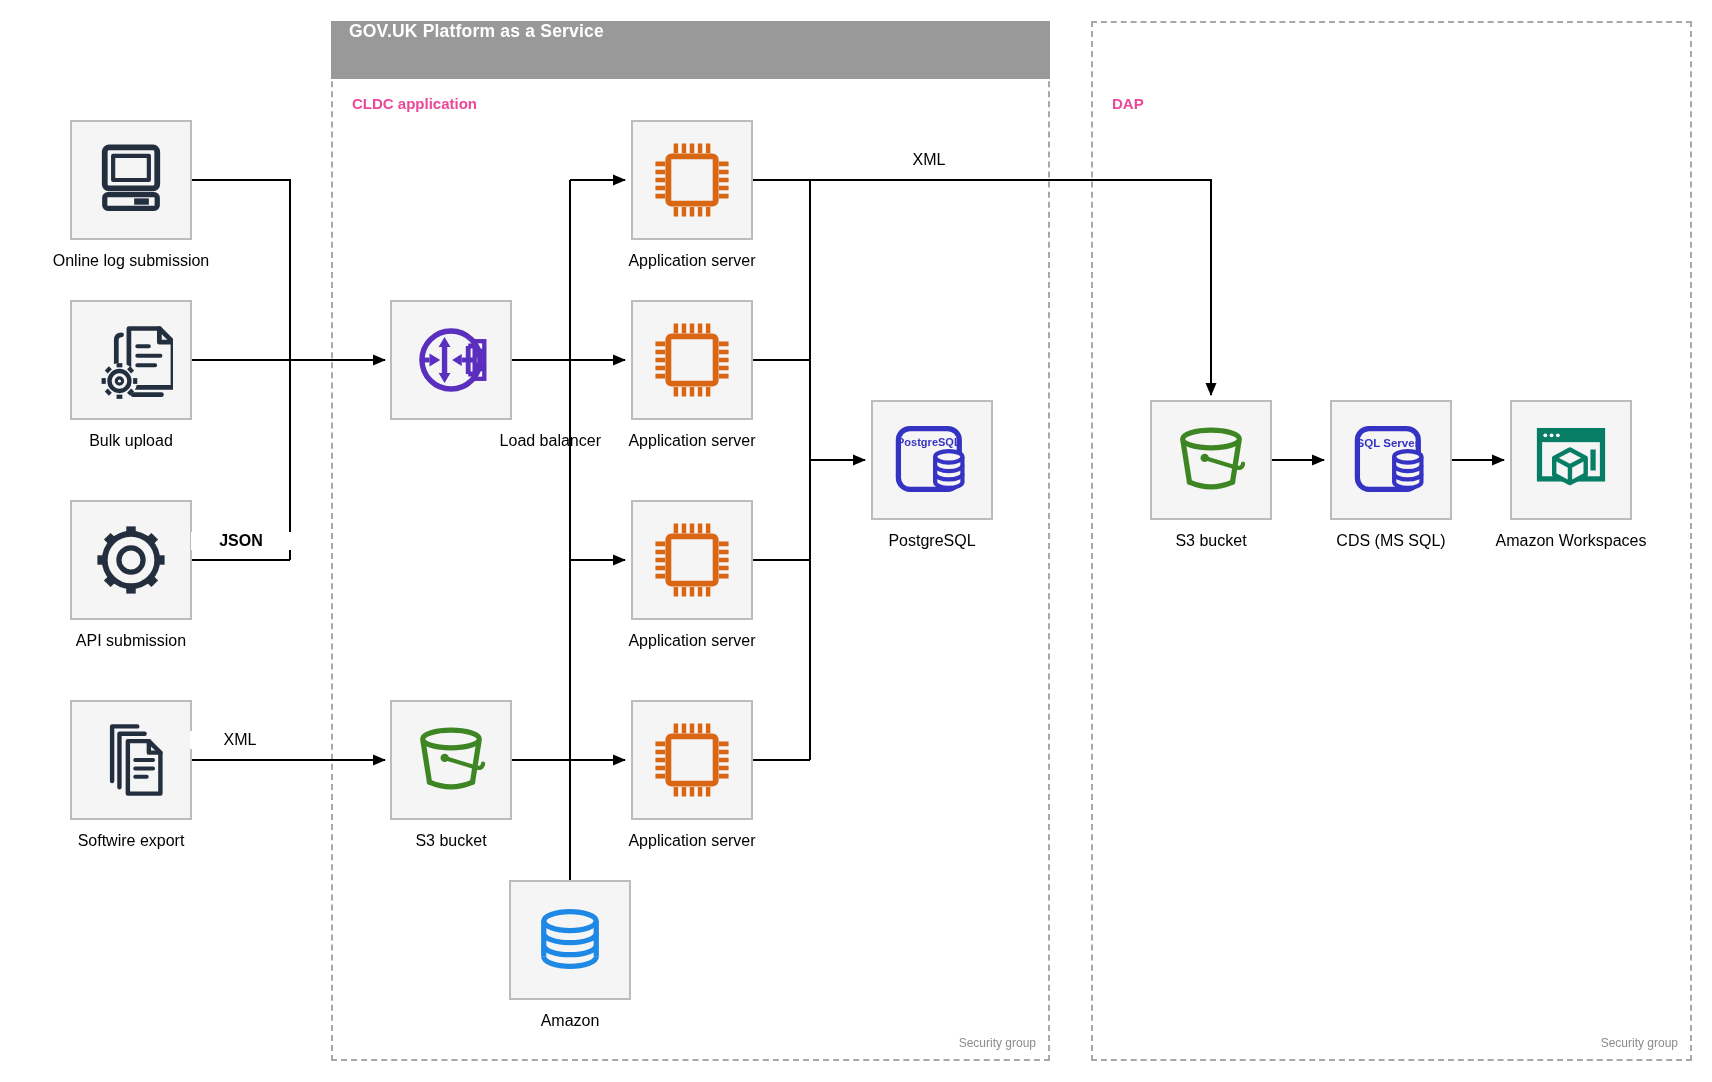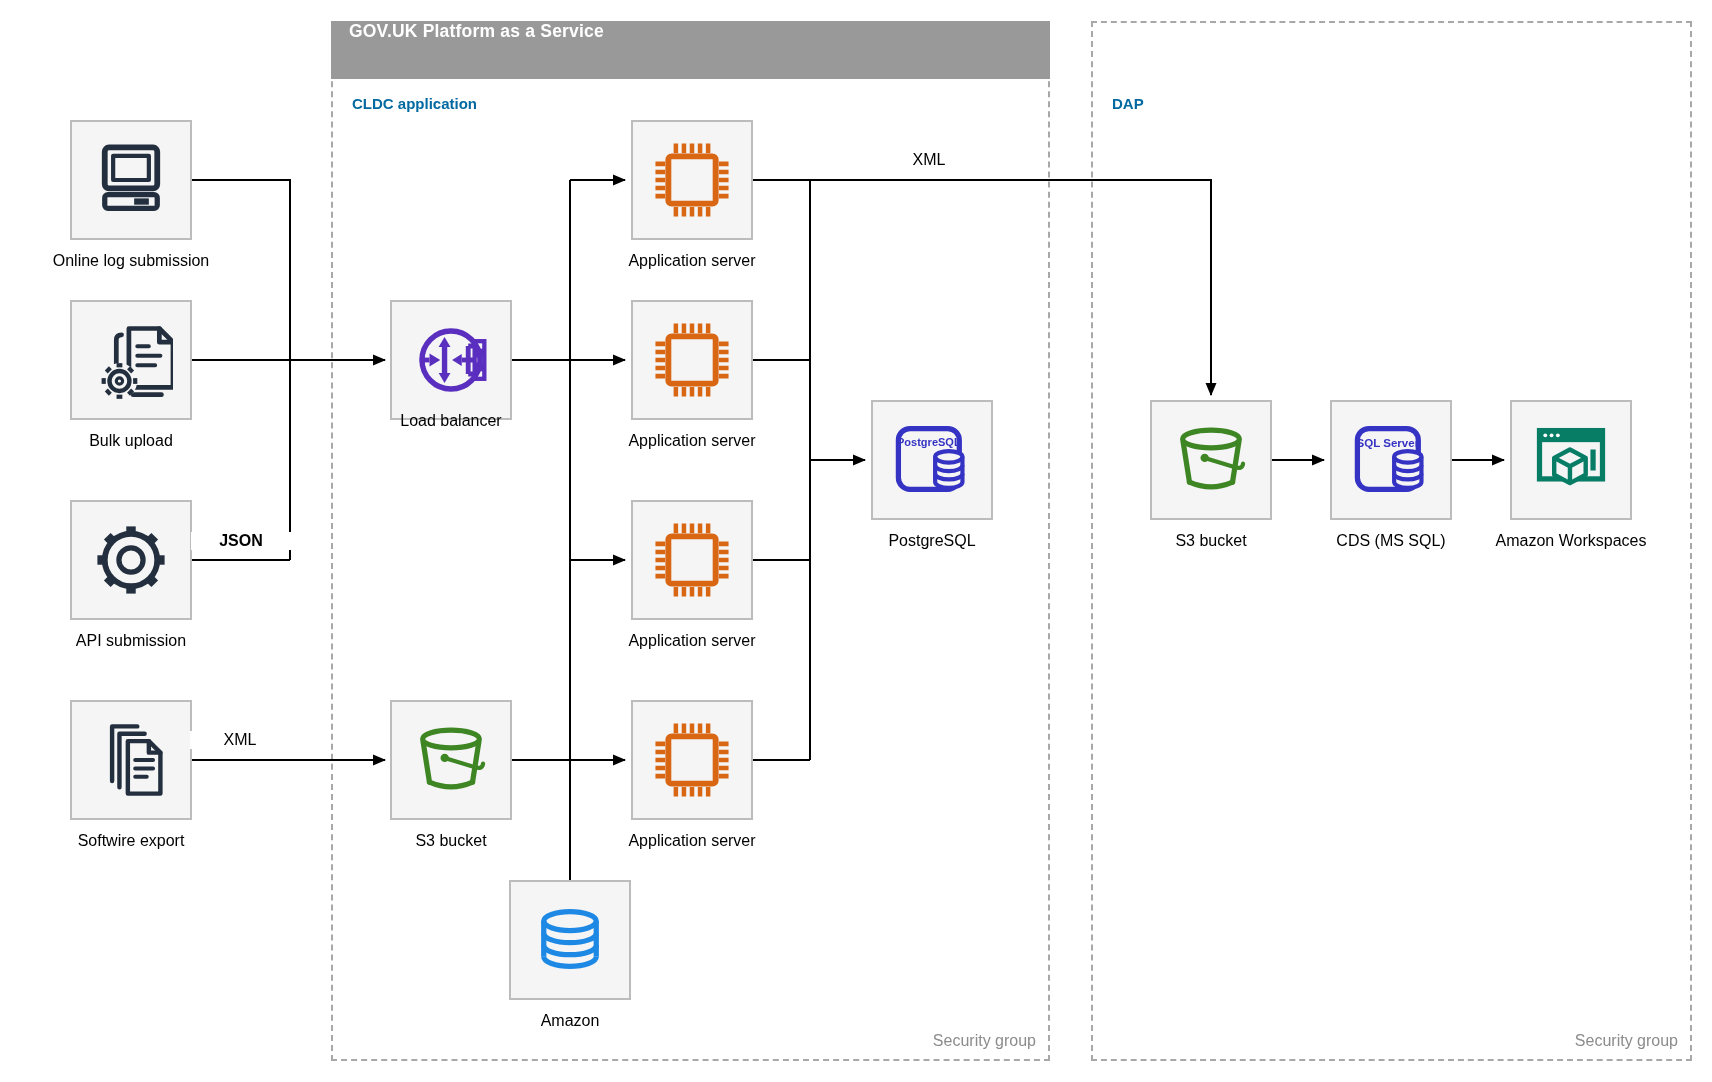--- a/index.html
+++ b/index.html
@@ -4,22 +4,22 @@
 <style>
   html,body{margin:0;padding:0;background:#ffffff;}
   body{width:1712px;height:1082px;position:relative;overflow:hidden;
        font-family:"Liberation Sans",sans-serif;color:#000;}
   .canvas{position:absolute;inset:0;}
   
   .panel{position:absolute;border:2px dashed #a8a8a8;background:transparent;box-sizing:border-box;}
   .panel-header{position:absolute;top:-2px;left:-2px;width:calc(100% + 4px);height:58px;
                 background:#999999;display:flex;}
   .panel-title{color:#ffffff;font-weight:bold;font-size:17.5px;padding-left:18px;letter-spacing:.2px;}
-  .panel-sub{position:absolute;top:72px;left:19px;font-weight:bold;font-size:15px;color:#0369a1;}
-  .security{position:absolute;right:12px;bottom:9px;font-size:16px;color:#8c8c8c;}
+  .panel-sub{position:absolute;top:72px;left:19px;font-weight:bold;font-size:15px;color:#ec4899;}
+  .security{position:absolute;right:12px;bottom:9px;font-size:12px;color:#8c8c8c;}
   
   svg.edges{position:absolute;left:0;top:0;z-index:3;pointer-events:none;}
   
   .node{position:absolute;width:122px;height:120px;background:#f5f5f5;border:2px solid #bcbcbc;
         box-sizing:border-box;display:flex;align-items:center;justify-content:center;z-index:4;}
   .nlabel{position:absolute;width:300px;text-align:center;font-size:16px;color:#000;z-index:5;}
   .flabel{position:absolute;width:100px;text-align:center;font-size:16px;color:#000;z-index:5;background:#fff;}
   .icon{display:block;}
 </style>
 </head>
@@ -167,21 +167,21 @@
         <rect x="62" y="48.5" width="9" height="9" stroke-width="4"></rect>
       </g>
       <g fill="#5A2EBE">
         <path d="M20 34 L30 40 L20 46 Z"></path>
         <path d="M28.5 28 h11 L34 18.5 Z"></path>
         <path d="M28.5 52 h11 L34 61.5 Z"></path>
         <path d="M50 34.5 L41 40 L50 45.5 Z"></path>
       </g>
     </svg>
   </div>
-  <div class="nlabel" style="left:301px;top:412px;">Load balancer</div>
+  <div class="nlabel" style="left:301px;top:432px;text-align:right;">Load balancer</div>
 
   <div class="node" style="left:631px;top:120px;">
     <svg class="icon" width="86" height="86" viewBox="0 0 80 80">
       <g stroke="#D86613" fill="none">
         <rect x="18" y="18" width="44" height="44" rx="3" stroke-width="5.5"></rect>
         <g stroke-width="4.2">
           <path d="M25 6 v9 M32.5 6 v9 M40 6 v9 M47.5 6 v9 M55 6 v9"></path>
           <path d="M25 65 v9 M32.5 65 v9 M40 65 v9 M47.5 65 v9 M55 65 v9"></path>
           <path d="M6 25 h9 M6 32.5 h9 M6 40 h9 M6 47.5 h9 M6 55 h9"></path>
           <path d="M65 25 h9 M65 32.5 h9 M65 40 h9 M65 47.5 h9 M65 55 h9"></path>

